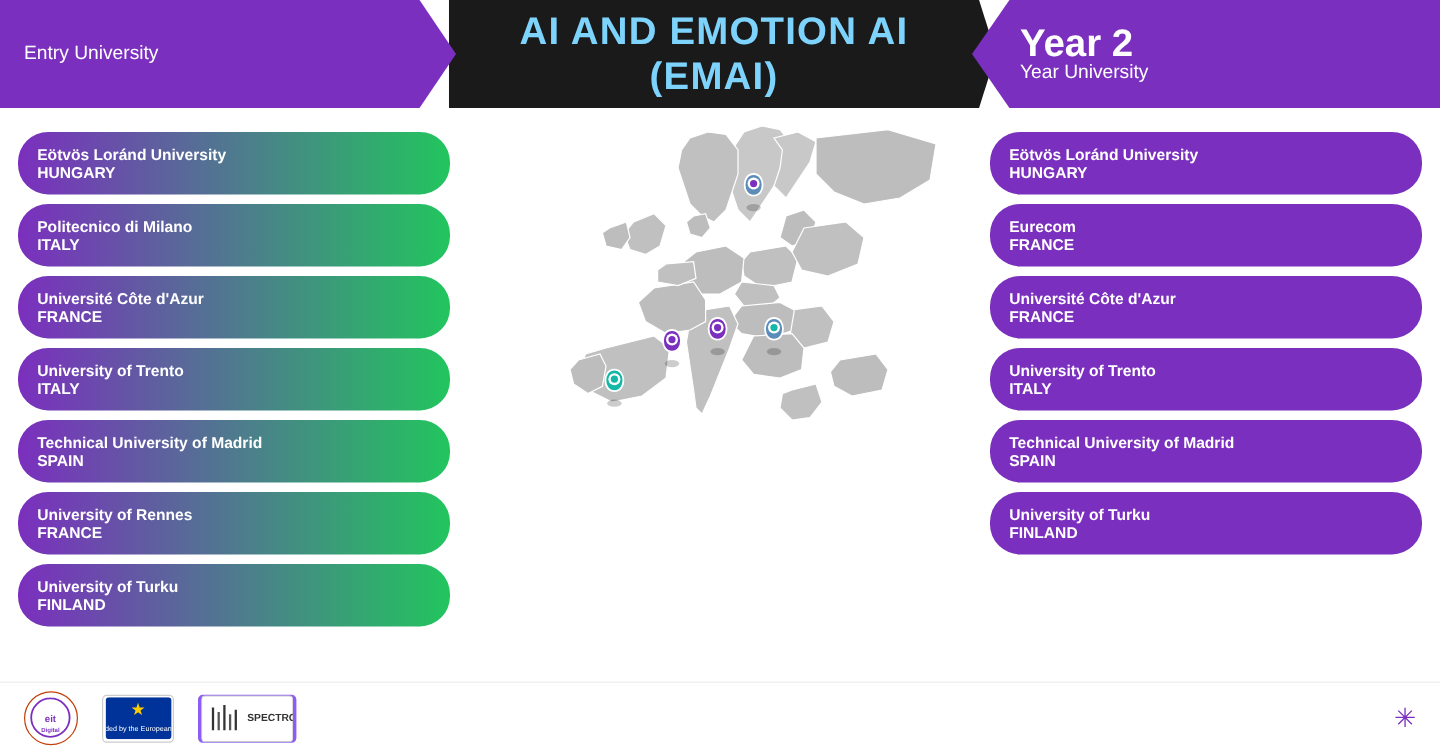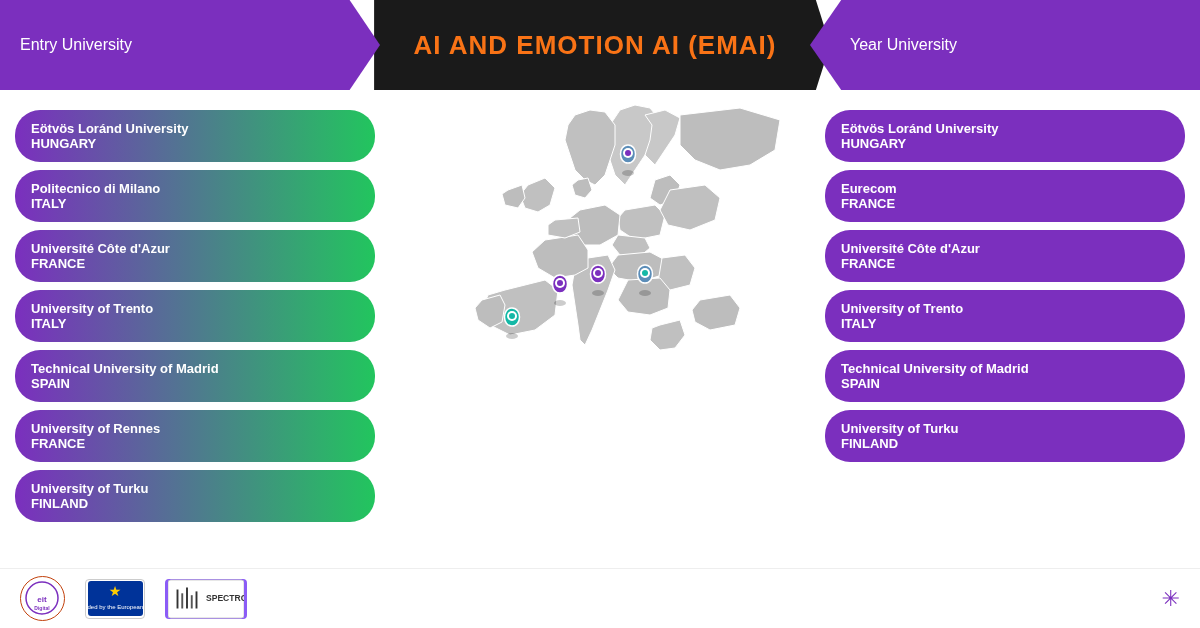--- a/index.html
+++ b/index.html
@@ -54,22 +54,22 @@
     .year-label .year-num {
       font-size: 32px;
       font-weight: 900;
       line-height: 1;
     }
     .year-label .year-sub {
       font-size: 16px;
       font-weight: 400;
     }
     .center-title {
-      color: #f97316;
-      font-size: 26px;
+      color: #7dd3fc;
+      font-size: 32px;
       font-weight: 900;
       text-align: center;
       letter-spacing: 1px;
     }
 
     
     .main {
       display: flex;
       width: 100%;
       height: 510px;
@@ -227,20 +227,21 @@
   <div class="header-year1">
     <div class="year-label">
       <div class="year-sub">Entry University</div>
     </div>
   </div>
   <div class="header-center">
     <div class="center-title">AI AND EMOTION AI (EMAI)</div>
   </div>
   <div class="header-year2">
     <div class="year-label">
+      <div class="year-num">Year 2</div>
       <div class="year-sub">Year University</div>
     </div>
   </div>
 </div>
 
 <div class="main">
 
   <div class="left-col">
 
   <div class="uni-card">

